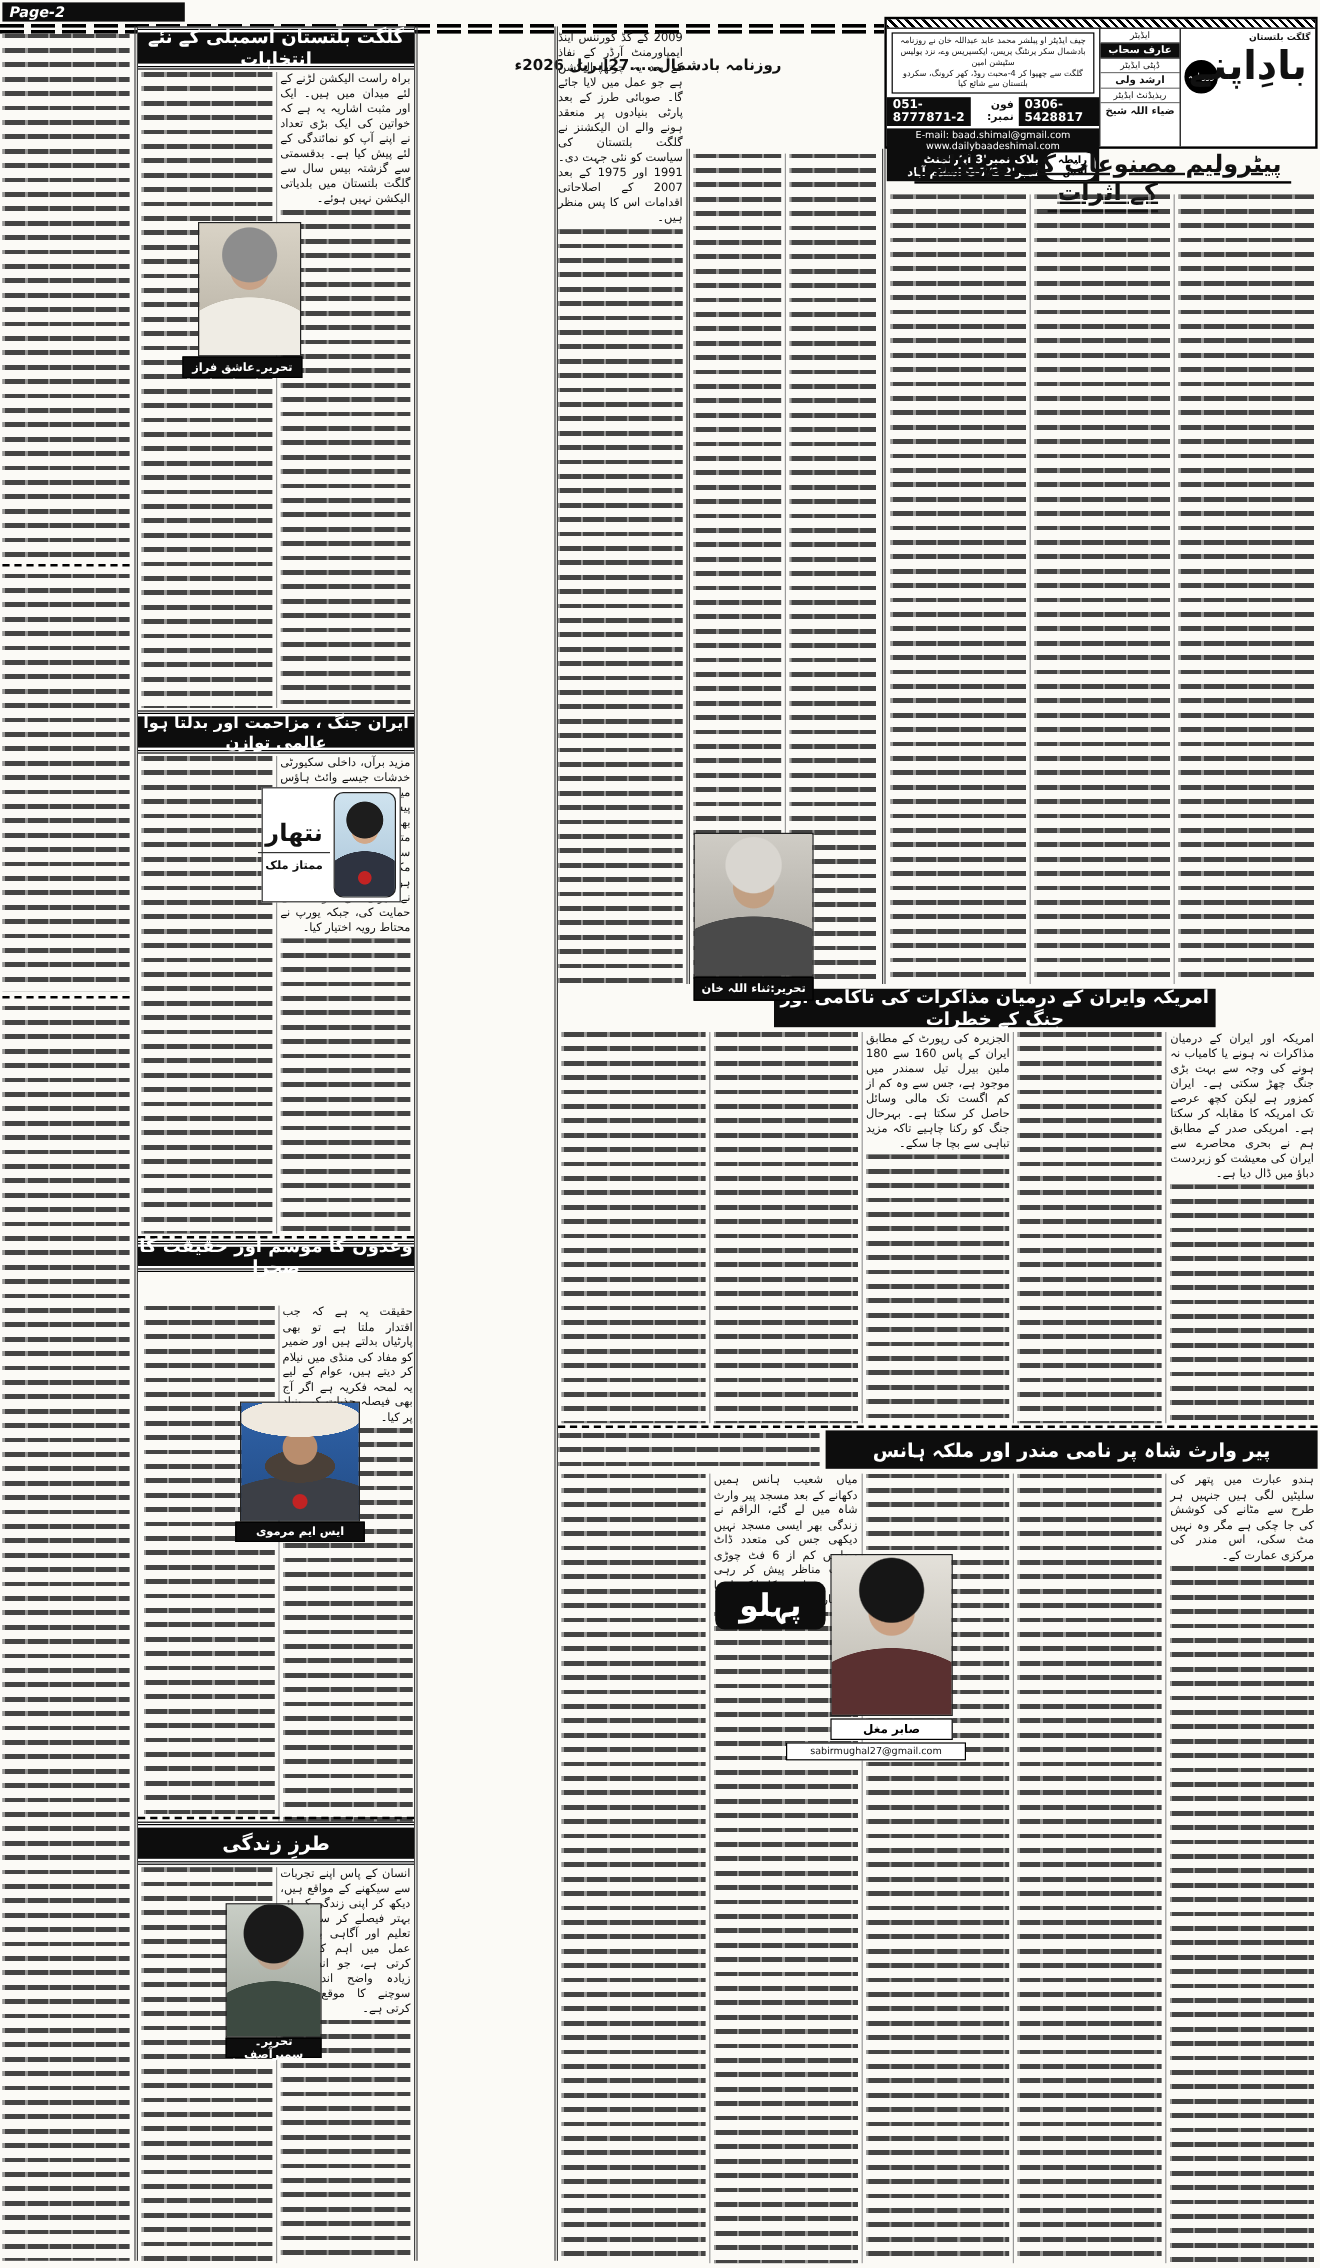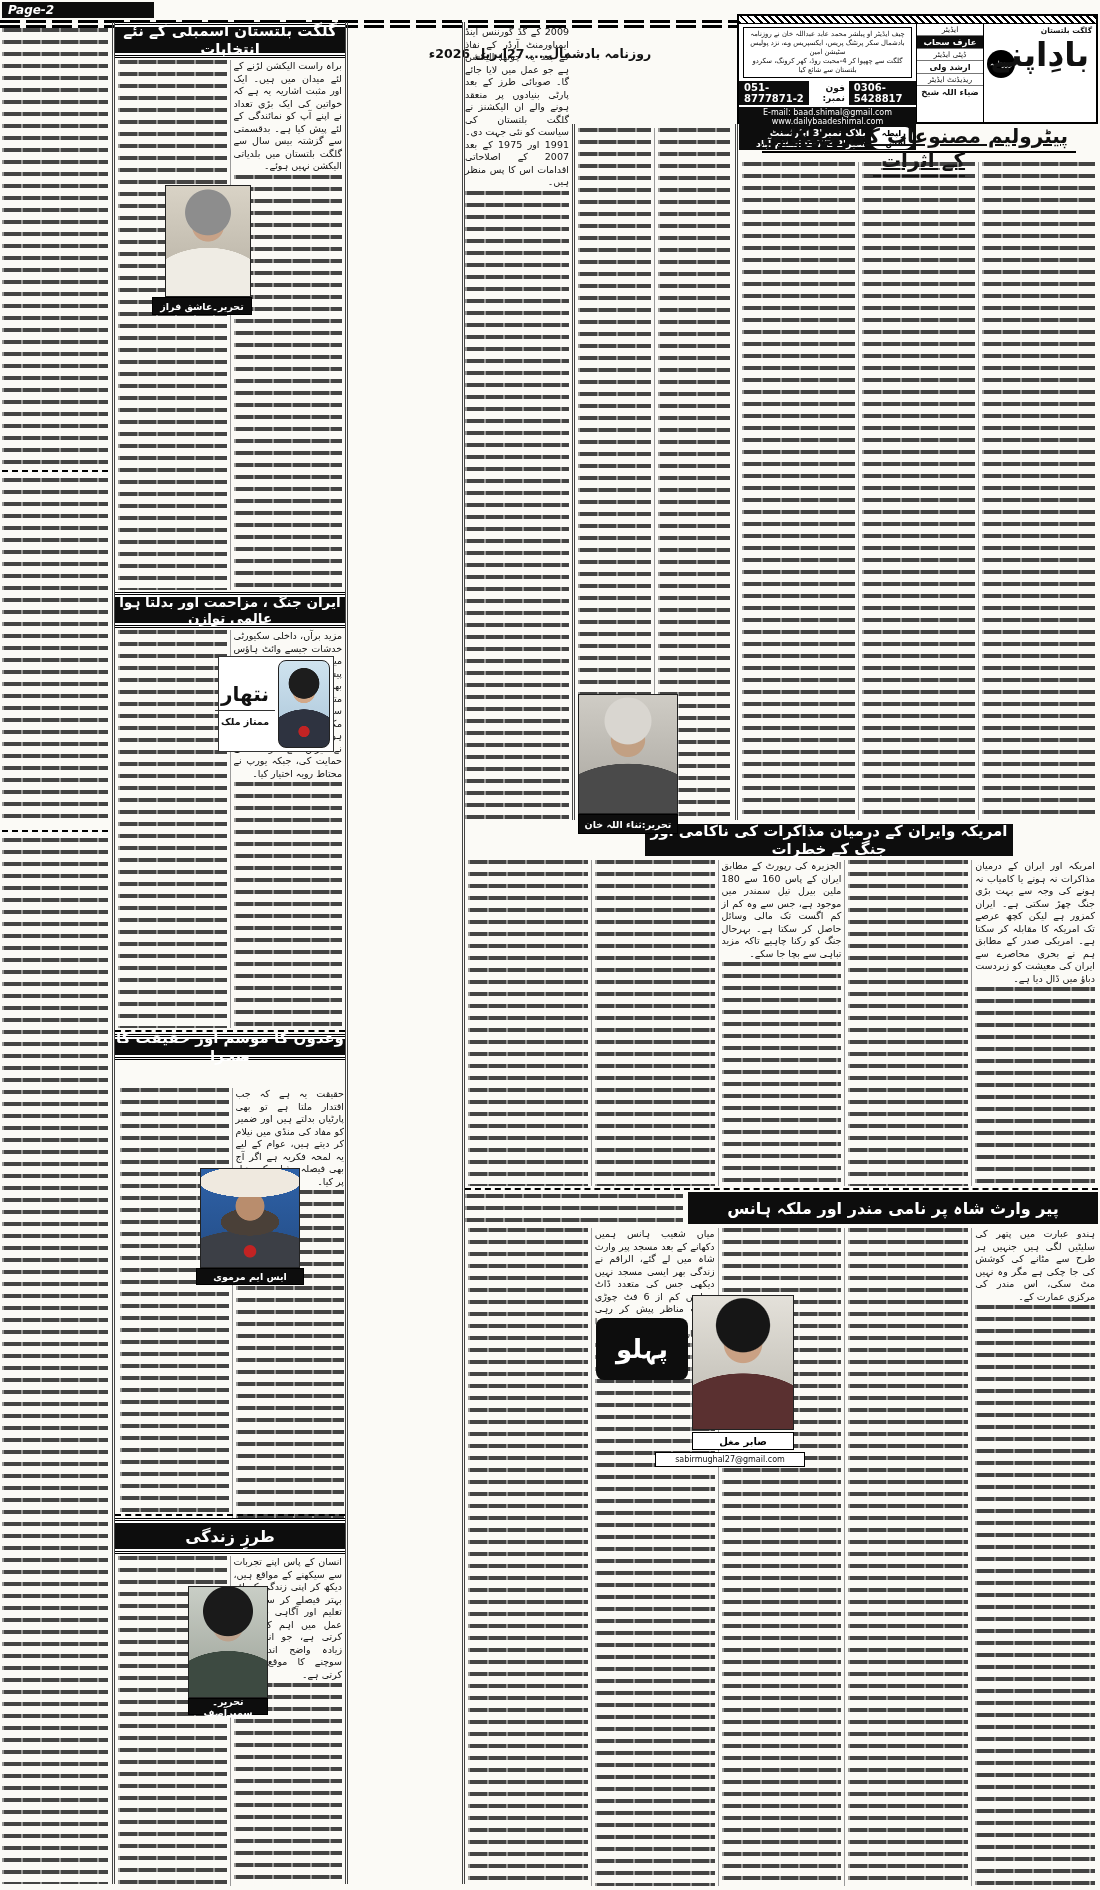--- a/index.html
+++ b/index.html
@@ -298,18 +298,18 @@
         <div class="tx"></div>
       </div>
     <div class="col">
         <div class="ex">میاں شعیب ہانس ہمیں دکھانے کے بعد مسجد پیر وارث شاہ میں لے گئے، الراقم نے زندگی بھر ایسی مسجد نہیں دیکھی جس کی متعدد ڈاٹ دیواریں کم از 6 فٹ چوڑی عجیب مناظر پیش کر رہی تھیں، روحانیت کا ایک ایسا شاہکار جو۔</div>
         <div class="tx"></div>
       </div>
     <div class="col">
         <div class="tx"></div>
       </div>
   </div>
-  <div class="abs pehlu" style="left:596px;top:1318px;width:92px;height:62px;">پہلو</div>
+  <div class="abs pehlu" style="left:596px;top:1318px;width:92px;height:40px;">پہلو</div>
   <div class="abs ph ph-sabir" style="left:692px;top:1295px;width:102px;height:135px;"></div>
   <div class="abs capw" style="left:692px;top:1432px;width:102px;height:18px;">صابر مغل</div>
   <div class="abs emailbox" style="left:655px;top:1452px;width:150px;height:15px;">sabirmughal27@gmail.com</div>
 
 </div>
 
 </body></html>

